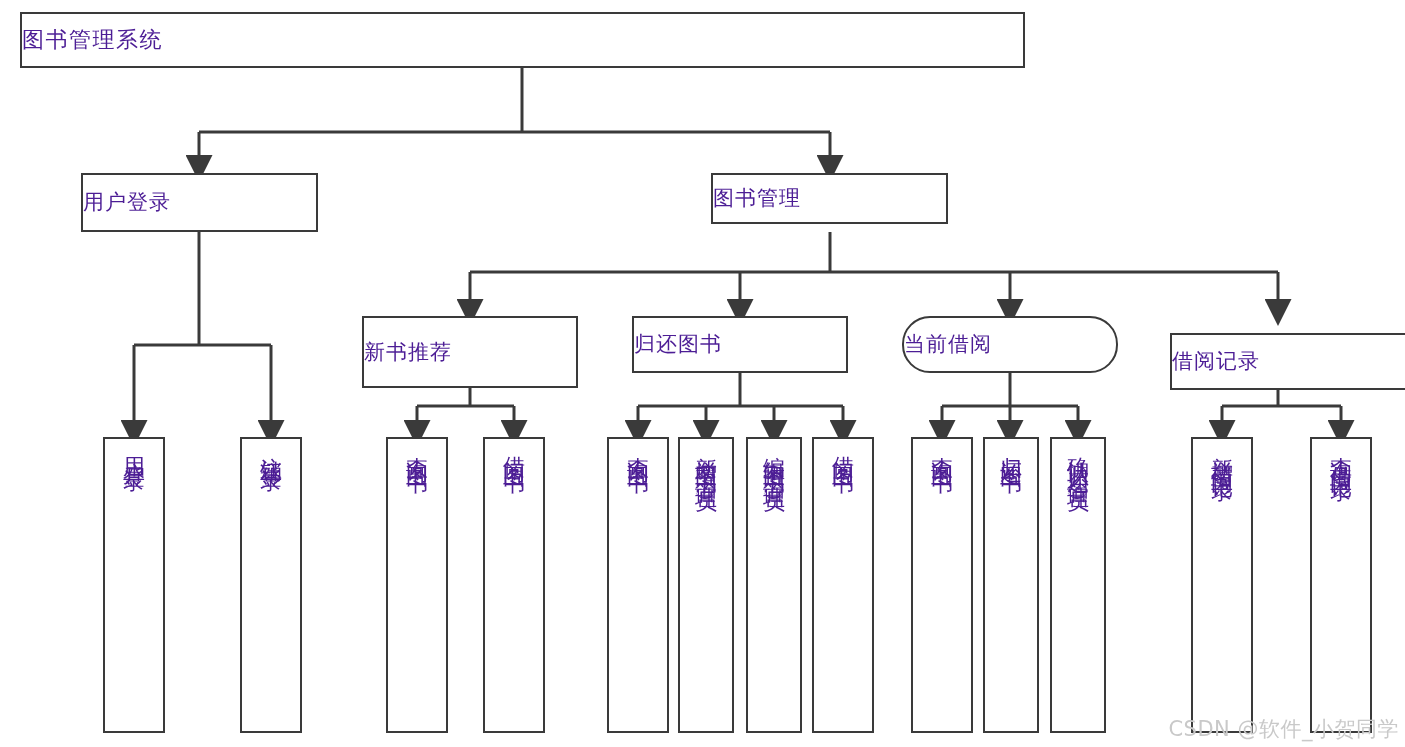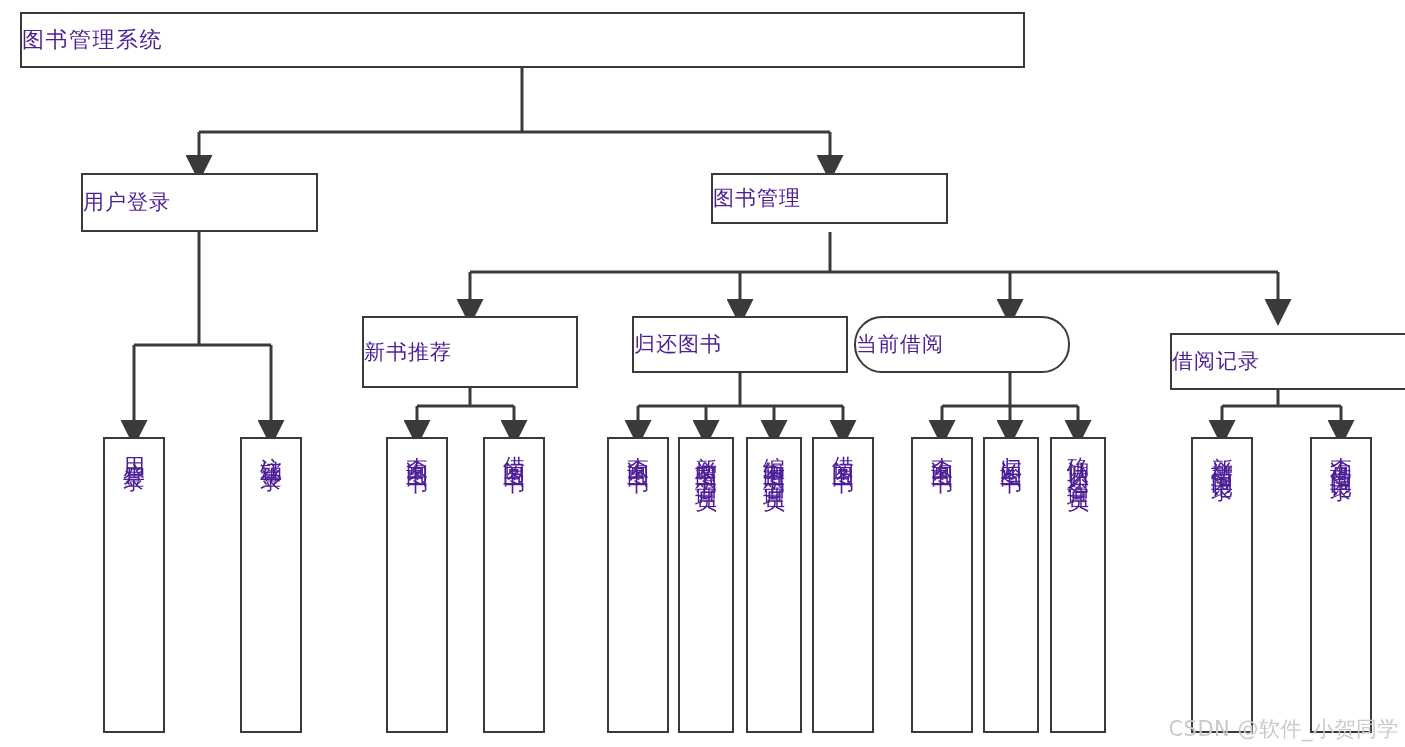--- a/index.html
+++ b/index.html
@@ -119,21 +119,21 @@
   <div class="node horiz" style="left:711px;top:173px;width:237px;height:51px;">
     <span class="lbl">图书管理</span>
   </div>
 
   <div class="node horiz" style="left:362px;top:316px;width:216px;height:72px;">
     <span class="lbl">新书推荐</span>
   </div>
   <div class="node horiz" style="left:632px;top:316px;width:216px;height:57px;">
     <span class="lbl">归还图书</span>
   </div>
-  <div class="node horiz" style="left:854px;top:316px;width:216px;height:57px;border-radius:28px;">
+  <div class="node horiz" style="left:902px;top:316px;width:216px;height:57px;border-radius:28px;">
     <span class="lbl">当前借阅</span>
   </div>
   <div class="node horiz" style="left:1170px;top:333px;width:254px;height:57px;">
     <span class="lbl">借阅记录</span>
   </div>
 
   <div class="node vert" style="left:103px;top:437px;width:62px;height:296px;">
     <span class="lbl">用户登录</span>
   </div>
   <div class="node vert" style="left:240px;top:437px;width:62px;height:296px;">

